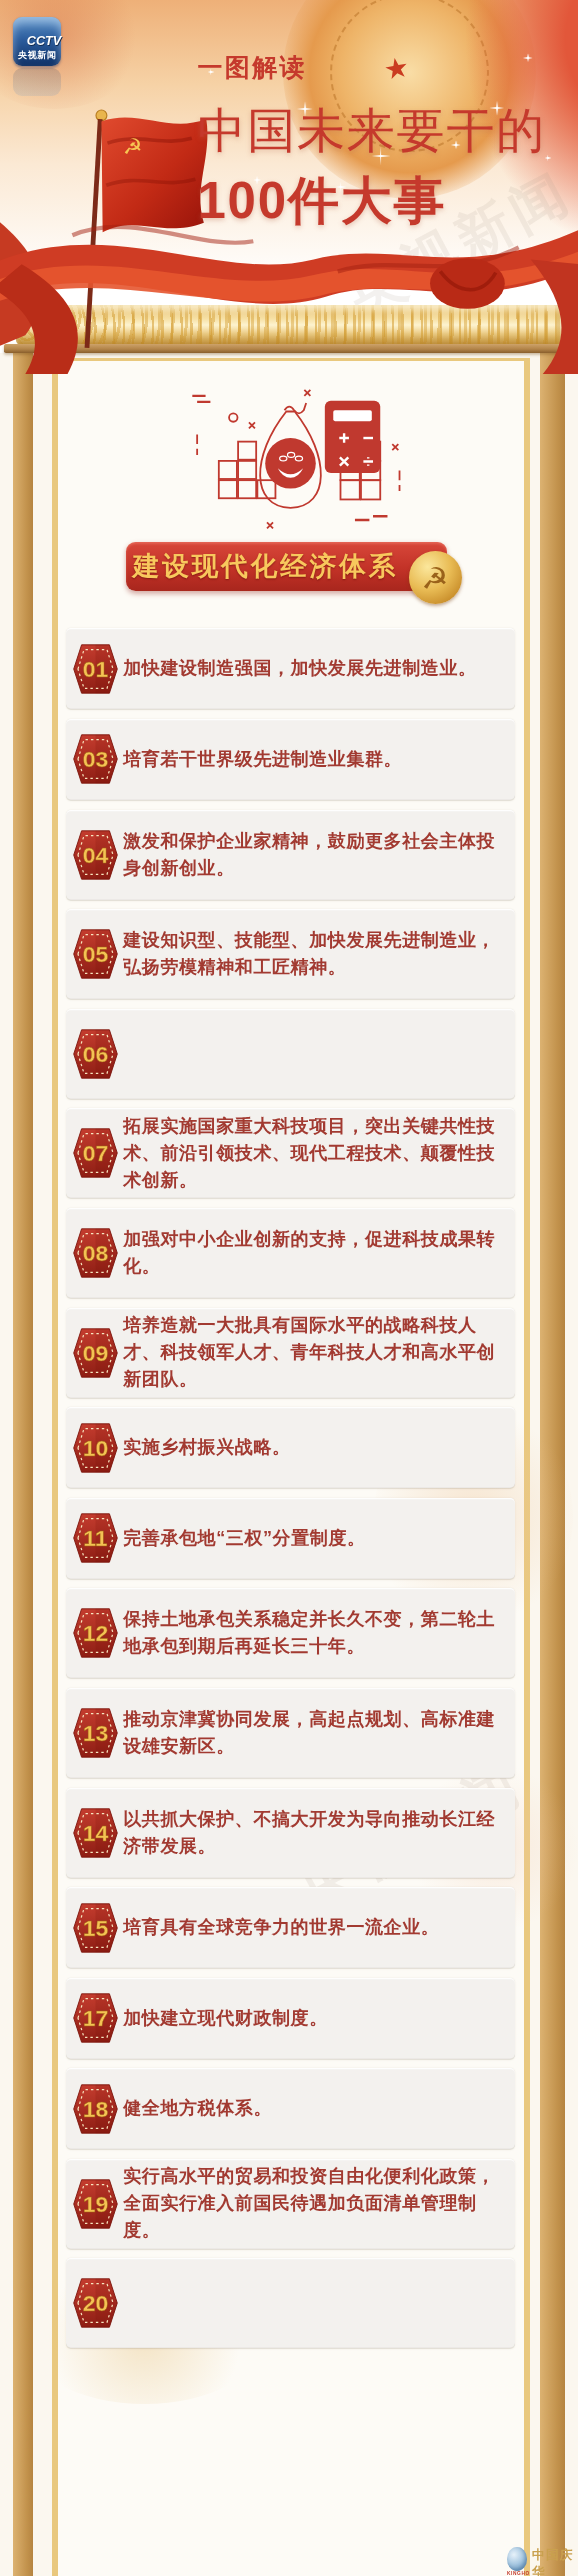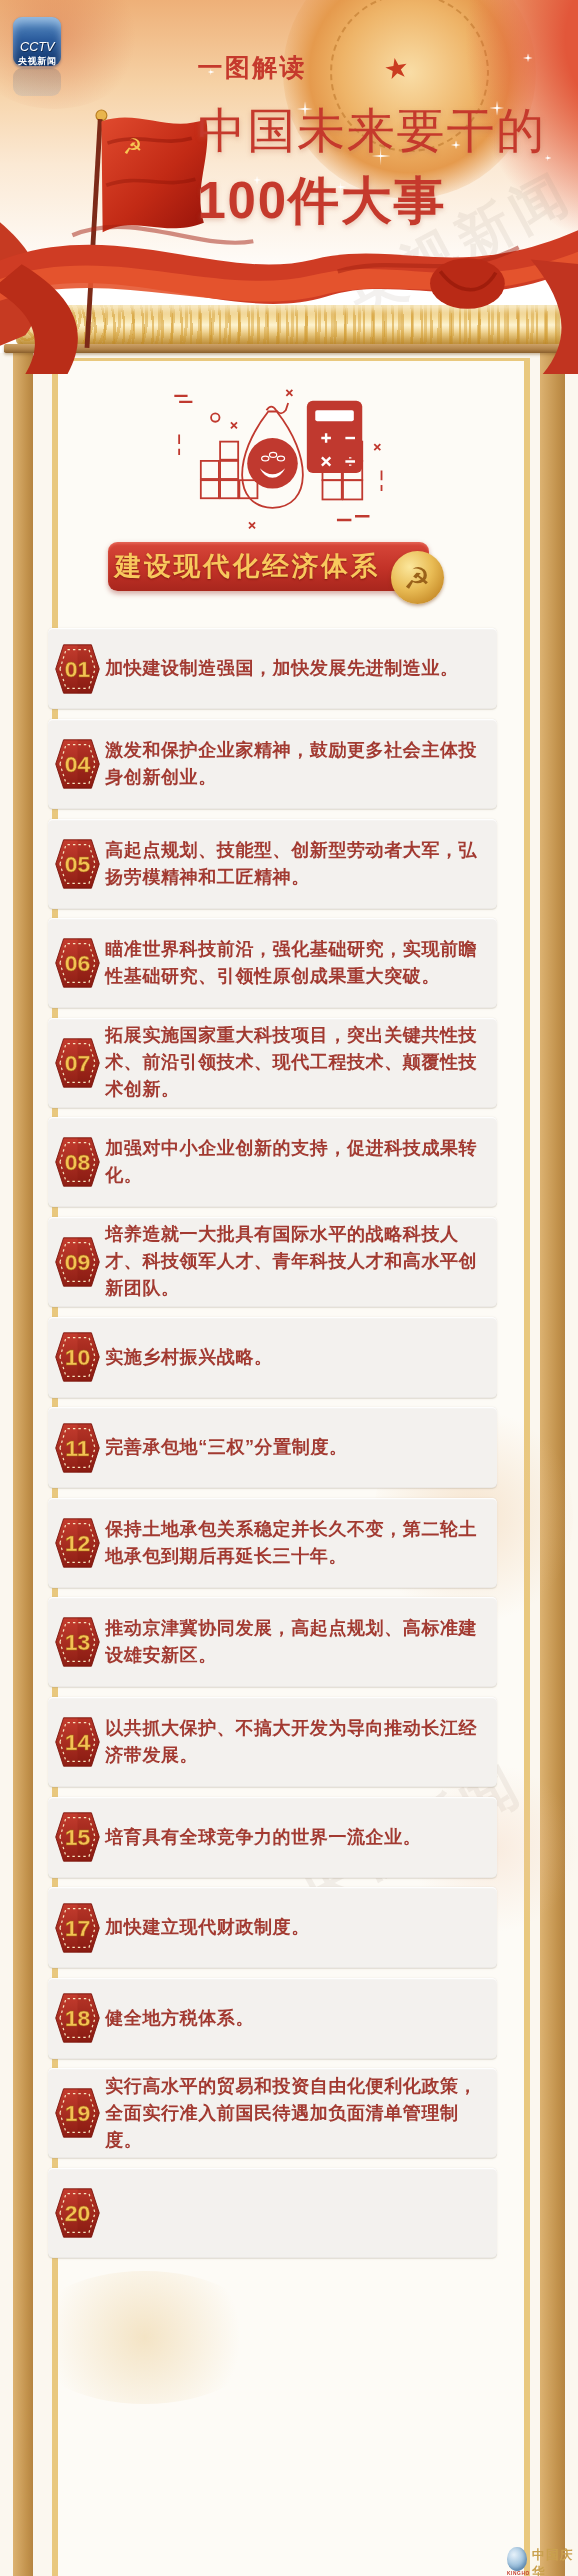--- a/index.html
+++ b/index.html
@@ -22,22 +22,22 @@
   .sp::before,.sp::after{content:"";position:absolute;left:50%;top:50%;transform:translate(-50%,-50%);
     width:1.8px;height:100%;border-radius:1.2px;
     background:linear-gradient(180deg,rgba(255,255,255,0),#fff 50%,rgba(255,255,255,0));}
   .sp::after{transform:translate(-50%,-50%) rotate(90deg);}
 
   
   .applogo{position:absolute;left:13.3px;top:17px;width:48px;height:49px;border-radius:9px;
     background:linear-gradient(180deg,#5e93c8 0%,#2c5d9e 45%,#0f3166 100%);
     box-shadow:0 1.2px 2.4px rgba(40,60,110,.4), inset 0 6px 8.4px rgba(210,230,250,.5);
     color:#fff;text-align:center;z-index:9;}
-  .applogo .cctv{font-size:12.7px;font-weight:normal;font-style:italic;letter-spacing:0;margin-top:23px;
-    text-shadow:0.6px 0.6px 0 #12294d;}
+  .applogo .cctv{font-size:12.7px;font-weight:bold;font-style:italic;letter-spacing:0;margin-top:17px;
+    text-shadow:0.6px 0.6px 0 #12294d;text-align:right;}
   .applogo .sub{font-size:9px;font-weight:bold;margin-top:1.2px;letter-spacing:0.6px;}
   .applogo-reflect{position:absolute;left:13.3px;top:68px;width:48px;height:28px;border-radius:9px;
     transform:scaleY(-1);opacity:.16;overflow:hidden;z-index:8;
     background:linear-gradient(180deg,#5e93c8,#0f3166);}
 
   
   .titles{position:absolute;right:33px;top:51px;text-align:left;z-index:9;color:#c5392c;}
   .kicker{font-size:25px;font-weight:bold;letter-spacing:2.4px;}
   .t1{font-size:48px;font-weight:400;letter-spacing:1.8px;margin-top:15px;
       text-shadow:0 2.4px 4.8px rgba(186,110,80,.35);}
@@ -70,21 +70,21 @@
   .gl-right{left:524px;}
   .goldline-top{position:absolute;left:52px;width:478px;top:4.8px;height:3.6px;background:#e9c87e;}
   .inner-paper{position:absolute;left:58px;right:49px;top:8.4px;bottom:0;background:#fdfbf6;}
 
   
   .wm{position:absolute;color:rgba(160,148,132,.13);font-weight:bold;font-size:55px;
       letter-spacing:6px;white-space:nowrap;transform:rotate(-28deg);z-index:1;}
   .blob{position:absolute;border-radius:50%;z-index:1;}
 
   
-  .content{position:absolute;left:48px;top:386px;width:449px;z-index:3;}
+  .content{position:absolute;left:66px;top:386px;width:449px;z-index:3;}
   .iconart{display:block;margin:0 auto;}
 
   .banner{position:relative;margin:8.4px 0 0 60px;width:321px;height:49px;border-radius:9.6px;
     background:linear-gradient(180deg,#d8473a 0%,#c23227 55%,#a8261d 100%);
     box-shadow:0 2.4px 4.8px rgba(140,30,20,.35), inset 0 1.8px 2.4px rgba(255,160,140,.35);}
   .banner .btxt{position:absolute;left:0;right:42px;top:0;line-height:49px;text-align:center;
     font-size:26.5px;font-weight:900;letter-spacing:3px;color:#f8c85d;
     text-shadow:0 1.2px 1.8px rgba(90,10,5,.55);}
   .emblem{position:absolute;right:-14.5px;top:8.4px;width:53px;height:53px;border-radius:50%;
     background:radial-gradient(circle at 35% 30%,#fbe79c 0%,#e9bc55 45%,#c88d2a 80%,#b07a20 100%);
@@ -255,20 +255,35 @@
       </defs>
       <polygon points="1,43 14,3 60,3 73,43 60,83 14,83" fill="url(#hexGrad)" stroke="#7e170e" stroke-width="1.5"></polygon>
       <polygon points="37,3 60,3 73,43 60,83 37,83" fill="rgba(110,10,5,.16)"></polygon>
       <polygon points="8,43 18,11 56,11 66,43 56,75 18,75" fill="none" stroke="#f8e7c0" stroke-width="2" stroke-dasharray="4 5"></polygon>
       <text class="num" x="37" y="57" text-anchor="middle" font-size="38" fill="#f4c254" stroke="#a06a14" stroke-width="0.7">01</text>
     </svg>
     <div class="item-text">加快建设制造强国，加快发展先进制造业。</div>
   </div>
 
 
+  <div class="item-card l1">
+    <svg class="hexbadge" width="45" height="52" viewBox="0 0 74 86">
+      <defs>
+        <linearGradient id="hexGrad" x1="0" y1="0" x2="0" y2="1">
+          <stop offset="0" stop-color="#c43c2e"></stop>
+                <stop offset="1" stop-color="#8e1e14"></stop>
+        </linearGradient>
+      </defs>
+      <polygon points="1,43 14,3 60,3 73,43 60,83 14,83" fill="url(#hexGrad)" stroke="#7e170e" stroke-width="1.5"></polygon>
+      <polygon points="37,3 60,3 73,43 60,83 37,83" fill="rgba(110,10,5,.16)"></polygon>
+      <polygon points="8,43 18,11 56,11 66,43 56,75 18,75" fill="none" stroke="#f8e7c0" stroke-width="2" stroke-dasharray="4 5"></polygon>
+      <text class="num" x="37" y="57" text-anchor="middle" font-size="38" fill="#f4c254" stroke="#a06a14" stroke-width="0.7">03</text>
+    </svg>
+    <div class="item-text">培育若干世界级先进制造业集群。</div>
+  </div>
 
   <div class="item-card l2">
     <svg class="hexbadge" width="45" height="52" viewBox="0 0 74 86">
       <defs>
         <linearGradient id="hexGrad" x1="0" y1="0" x2="0" y2="1">
           <stop offset="0" stop-color="#c43c2e"></stop>
                 <stop offset="1" stop-color="#8e1e14"></stop>
         </linearGradient>
       </defs>
       <polygon points="1,43 14,3 60,3 73,43 60,83 14,83" fill="url(#hexGrad)" stroke="#7e170e" stroke-width="1.5"></polygon>
@@ -285,37 +300,36 @@
         <linearGradient id="hexGrad" x1="0" y1="0" x2="0" y2="1">
           <stop offset="0" stop-color="#c43c2e"></stop>
                 <stop offset="1" stop-color="#8e1e14"></stop>
         </linearGradient>
       </defs>
       <polygon points="1,43 14,3 60,3 73,43 60,83 14,83" fill="url(#hexGrad)" stroke="#7e170e" stroke-width="1.5"></polygon>
       <polygon points="37,3 60,3 73,43 60,83 37,83" fill="rgba(110,10,5,.16)"></polygon>
       <polygon points="8,43 18,11 56,11 66,43 56,75 18,75" fill="none" stroke="#f8e7c0" stroke-width="2" stroke-dasharray="4 5"></polygon>
       <text class="num" x="37" y="57" text-anchor="middle" font-size="38" fill="#f4c254" stroke="#a06a14" stroke-width="0.7">05</text>
     </svg>
-    <div class="item-text">高起点规划、技能型、创新型劳动者大军，弘扬劳模精神和工匠精神。</div>
+    <div class="item-text">建设知识型、技能型、加快发展先进制造业，弘扬劳模精神和工匠精神。</div>
   </div>
 
   <div class="item-card l2">
     <svg class="hexbadge" width="45" height="52" viewBox="0 0 74 86">
       <defs>
         <linearGradient id="hexGrad" x1="0" y1="0" x2="0" y2="1">
           <stop offset="0" stop-color="#c43c2e"></stop>
                 <stop offset="1" stop-color="#8e1e14"></stop>
         </linearGradient>
       </defs>
       <polygon points="1,43 14,3 60,3 73,43 60,83 14,83" fill="url(#hexGrad)" stroke="#7e170e" stroke-width="1.5"></polygon>
       <polygon points="37,3 60,3 73,43 60,83 37,83" fill="rgba(110,10,5,.16)"></polygon>
       <polygon points="8,43 18,11 56,11 66,43 56,75 18,75" fill="none" stroke="#f8e7c0" stroke-width="2" stroke-dasharray="4 5"></polygon>
       <text class="num" x="37" y="57" text-anchor="middle" font-size="38" fill="#f4c254" stroke="#a06a14" stroke-width="0.7">06</text>
     </svg>
-    <div class="item-text">瞄准世界科技前沿，强化基础研究，实现前瞻性基础研究、引领性原创成果重大突破。</div>
   </div>
 
   <div class="item-card l2">
     <svg class="hexbadge" width="45" height="52" viewBox="0 0 74 86">
       <defs>
         <linearGradient id="hexGrad" x1="0" y1="0" x2="0" y2="1">
           <stop offset="0" stop-color="#c43c2e"></stop>
                 <stop offset="1" stop-color="#8e1e14"></stop>
         </linearGradient>
       </defs>

